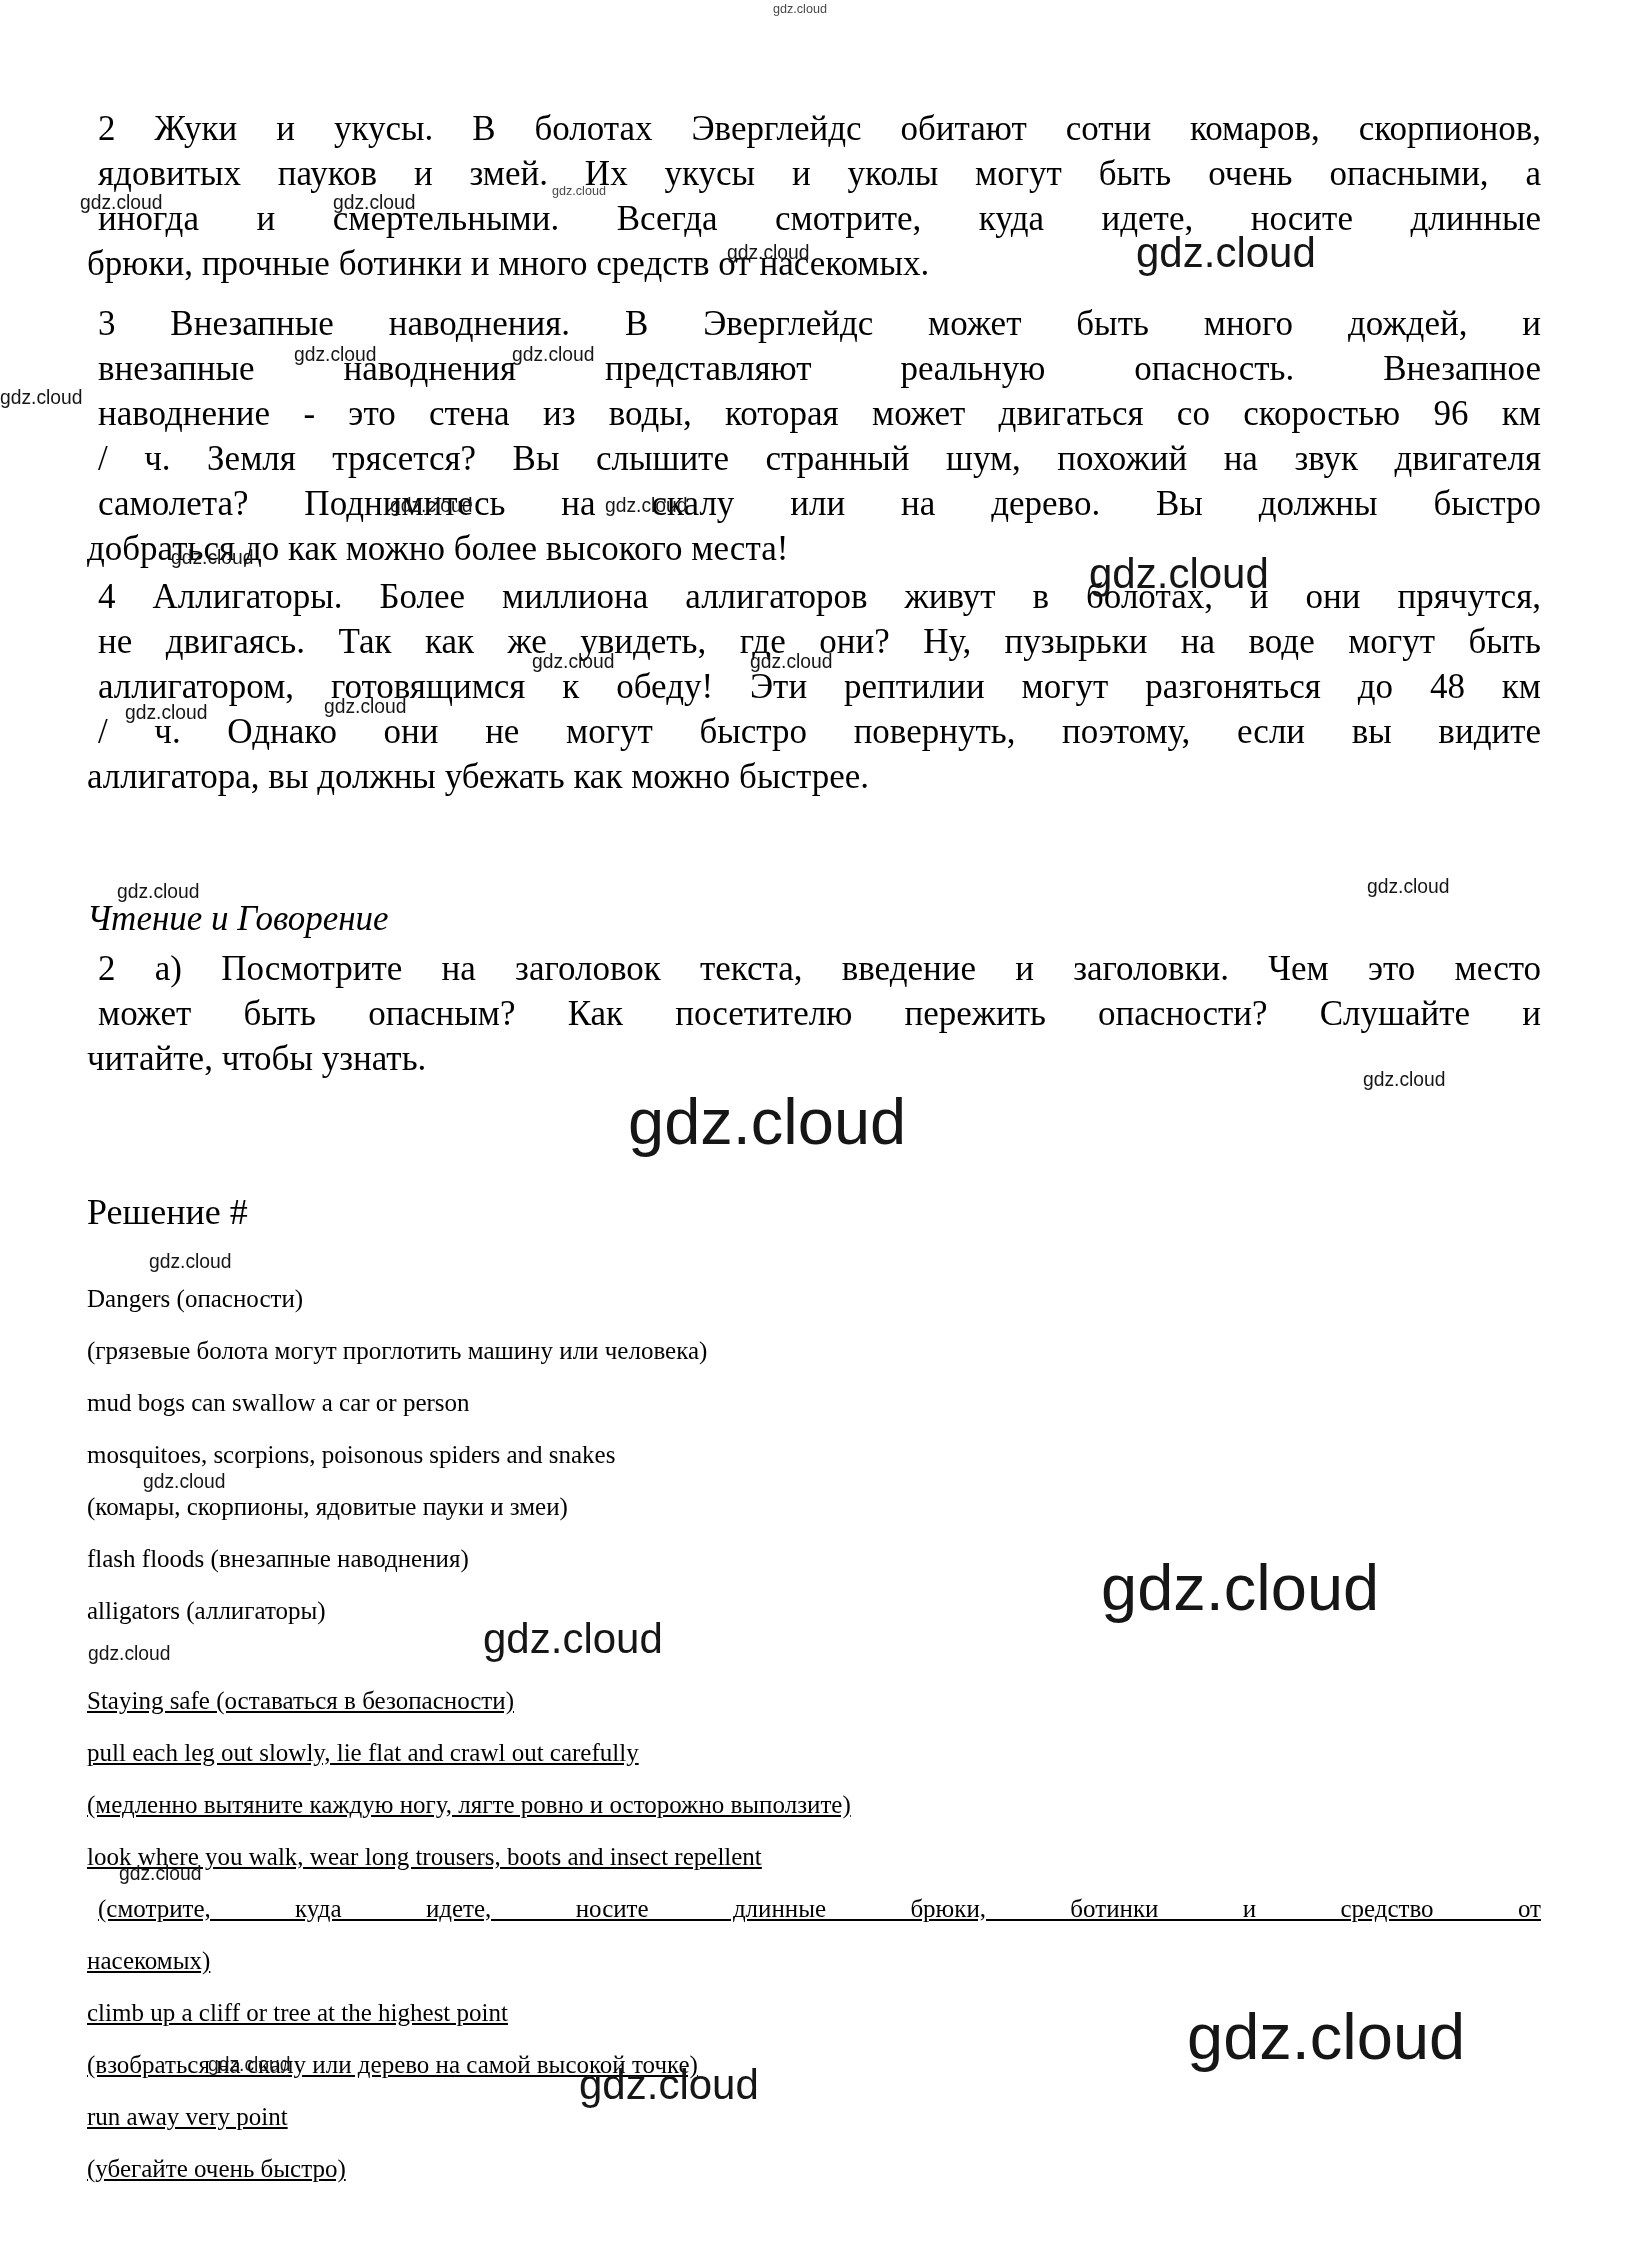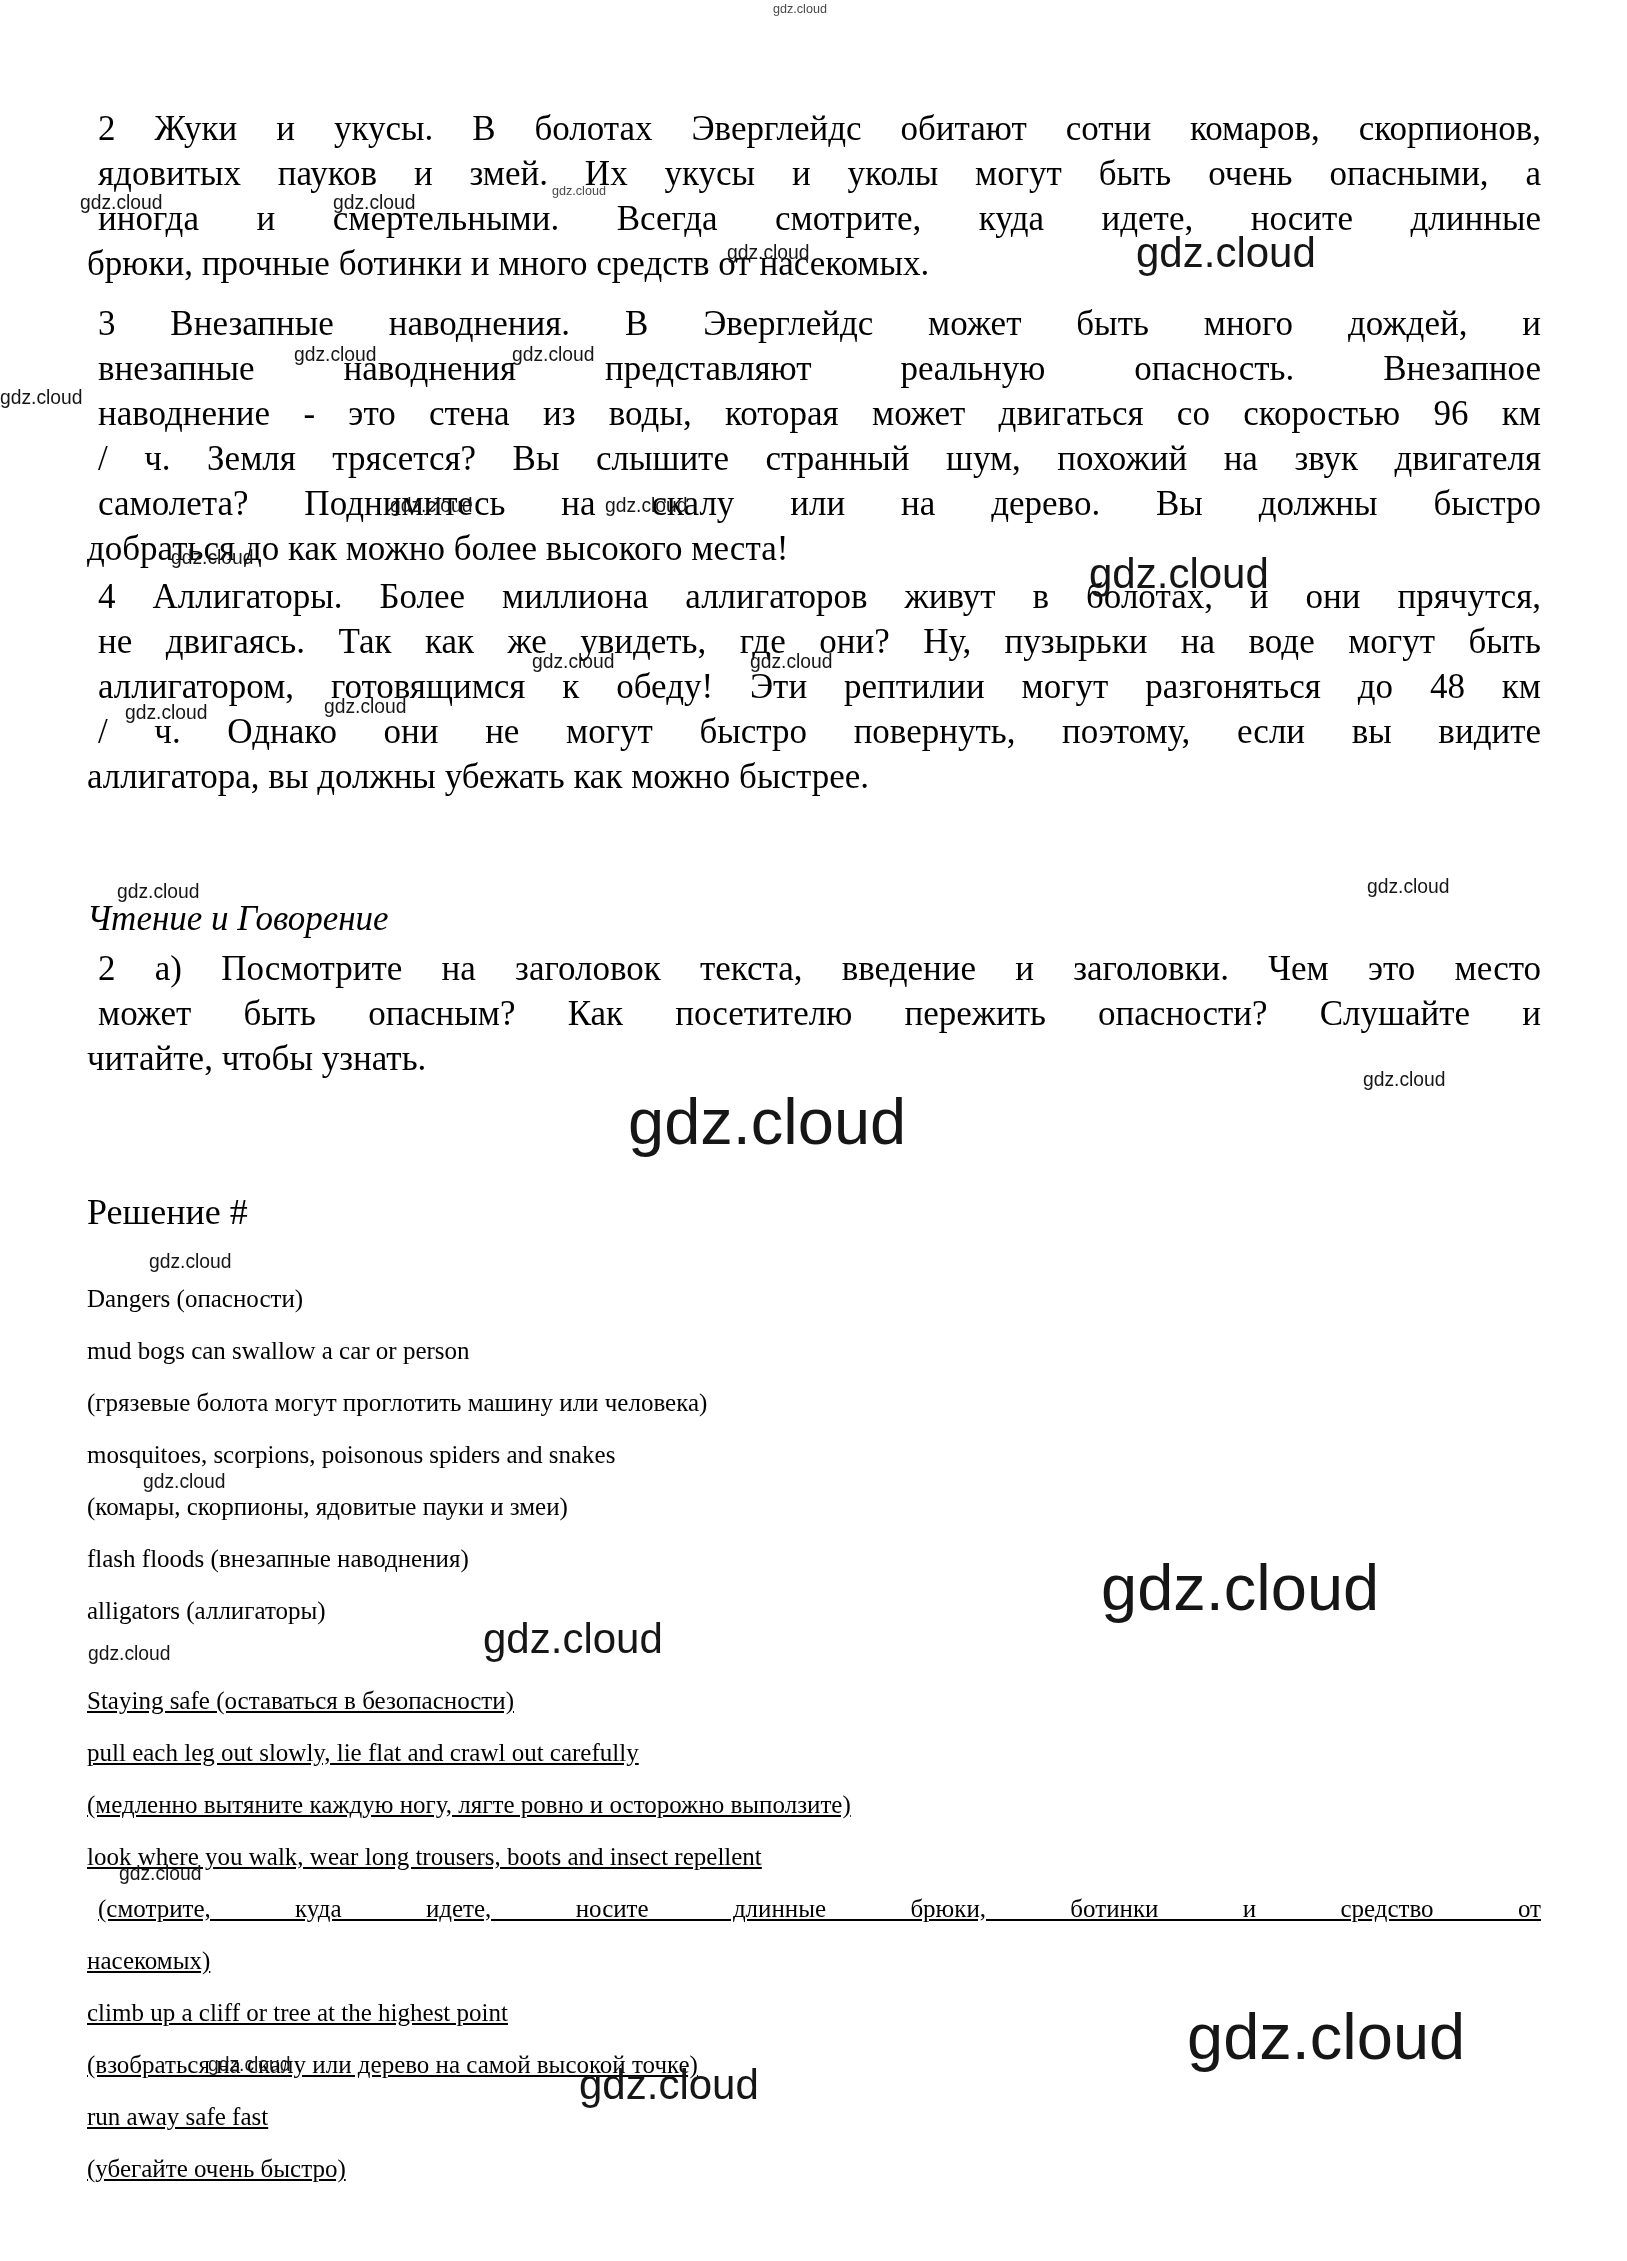--- a/index.html
+++ b/index.html
@@ -114,35 +114,35 @@
   <div class="block para" style="top:946px;">
     <div class="jline">2 а) Посмотрите на заголовок текста, введение и заголовки. Чем это место</div>
     <div class="jline">может быть опасным? Как посетителю пережить опасности? Слушайте и</div>
     <div class="lline">читайте, чтобы узнать.</div>
   </div>
 
   <div class="block solution-heading" style="top:1190px;">Решение #</div>
 
   <div class="block answers" style="top:1273px;">
     <div class="lline">Dangers (опасности)</div>
+    <div class="lline">(грязевые болота могут проглотить машину или человека)</div>
     <div class="lline">mud bogs can swallow a car or person</div>
-    <div class="lline">(грязевые болота могут проглотить машину или человека)</div>
     <div class="lline">mosquitoes, scorpions, poisonous spiders and snakes</div>
     <div class="lline">(комары, скорпионы, ядовитые пауки и змеи)</div>
     <div class="lline">flash floods (внезапные наводнения)</div>
     <div class="lline">alligators (аллигаторы)</div>
   </div>
 
   <div class="block answers" style="top:1675px;text-decoration:underline;">
     <div class="lline">Staying safe (оставаться в безопасности)</div>
     <div class="lline">pull each leg out slowly, lie flat and crawl out carefully</div>
     <div class="lline">(медленно вытяните каждую ногу, лягте ровно и осторожно выползите)</div>
     <div class="lline">look where you walk, wear long trousers, boots and insect repellent</div>
     <div class="jline">(смотрите, куда идете, носите длинные брюки, ботинки и средство от</div>
     <div class="lline">насекомых)</div>
     <div class="lline">climb up a cliff or tree at the highest point</div>
     <div class="lline">(взобраться на скалу или дерево на самой высокой точке)</div>
-    <div class="lline">run away safe fast</div>
+    <div class="lline">run away very point</div>
     <div class="lline">(убегайте очень быстро)</div>
   </div>
 
 </div>
 
 
 </body></html>

